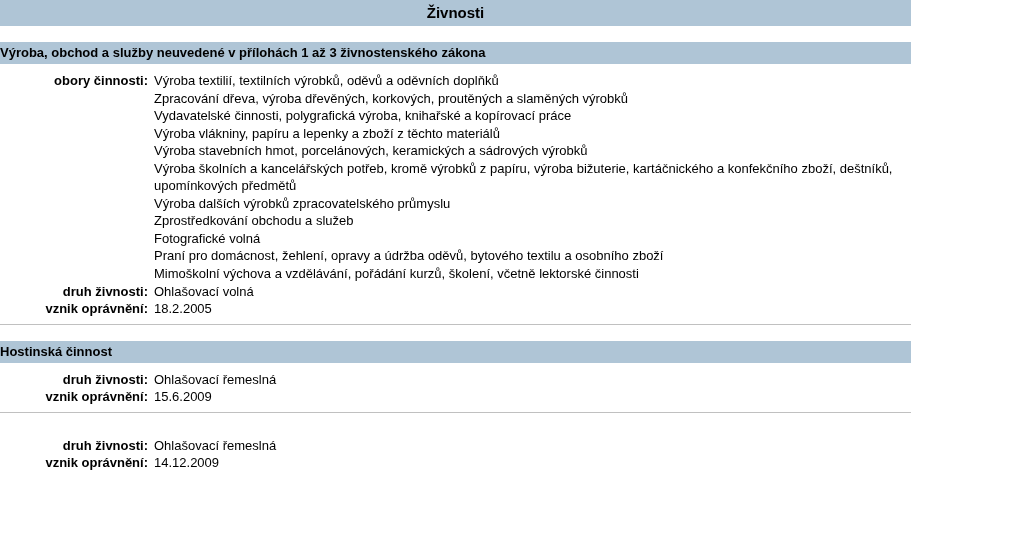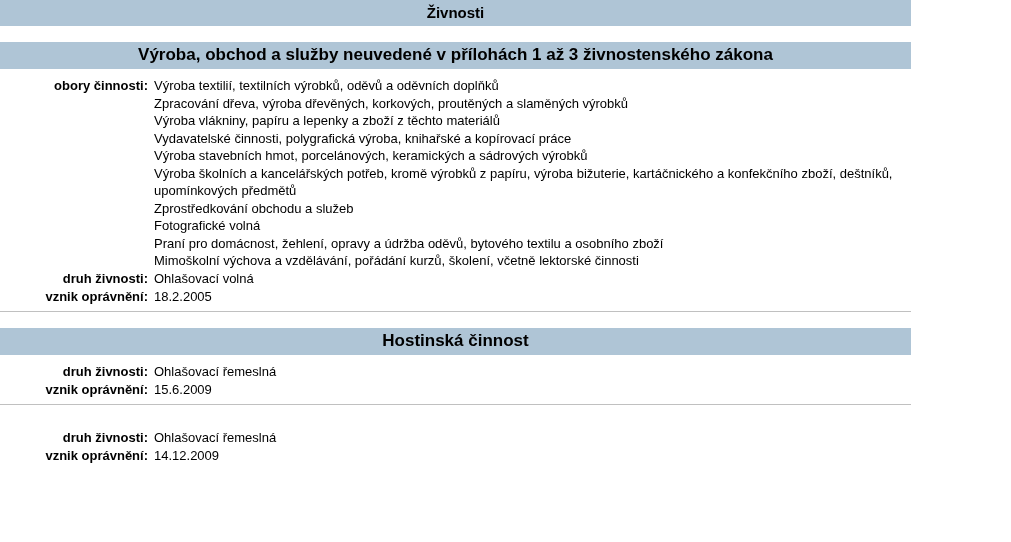--- a/index.html
+++ b/index.html
@@ -19,22 +19,21 @@
     font-size: 15px;
     text-align: center;
     padding: 4px 0 5px 0;
   }
   .gap {
     height: 16px;
   }
   .sub-bar {
     background: #afc5d6;
     font-weight: bold;
-    font-size: 17px;
-    text-align: center;
+    font-size: 13px;
     padding: 3px 0 4px 0;
   }
   .block {
     padding: 8px 0 6px 0;
     border-bottom: 1px solid #c0c0c0;
   }
   .row {
     display: flex;
     align-items: flex-start;
     line-height: 1.35;
@@ -63,24 +62,25 @@
   <div class="title-bar">Živnosti</div>
   <div class="gap"></div>
 
   <div class="sub-bar">Výroba, obchod a služby neuvedené v přílohách 1 až 3 živnostenského zákona</div>
   <div class="block">
     <div class="row">
       <div class="label">obory činnosti:</div>
       <div class="value activities">
         <span>Výroba textilií, textilních výrobků, oděvů a oděvních doplňků</span>
         <span>Zpracování dřeva, výroba dřevěných, korkových, proutěných a slaměných výrobků</span>
+        <span>Vydavatelské činnosti, polygrafická výroba, knihařské a kopírovací práce</span>
         <span>Výroba vlákniny, papíru a lepenky a zboží z těchto materiálů</span>
-        <span>Vydavatelské činnosti, polygrafická výroba, knihařské a kopírovací práce</span>
         <span>Výroba stavebních hmot, porcelánových, keramických a sádrových výrobků</span>
         <span>Výroba školních a kancelářských potřeb, kromě výrobků z papíru, výroba bižuterie, kartáčnického a konfekčního zboží, deštníků, upomínkových předmětů</span>
+        <span>Výroba dalších výrobků zpracovatelského průmyslu</span>
         <span>Zprostředkování obchodu a služeb</span>
         <span>Fotografické volná</span>
         <span>Praní pro domácnost, žehlení, opravy a údržba oděvů, bytového textilu a osobního zboží</span>
         <span>Mimoškolní výchova a vzdělávání, pořádání kurzů, školení, včetně lektorské činnosti</span>
       </div>
     </div>
     <div class="row">
       <div class="label">druh živnosti:</div>
       <div class="value">Ohlašovací volná</div>
     </div>

